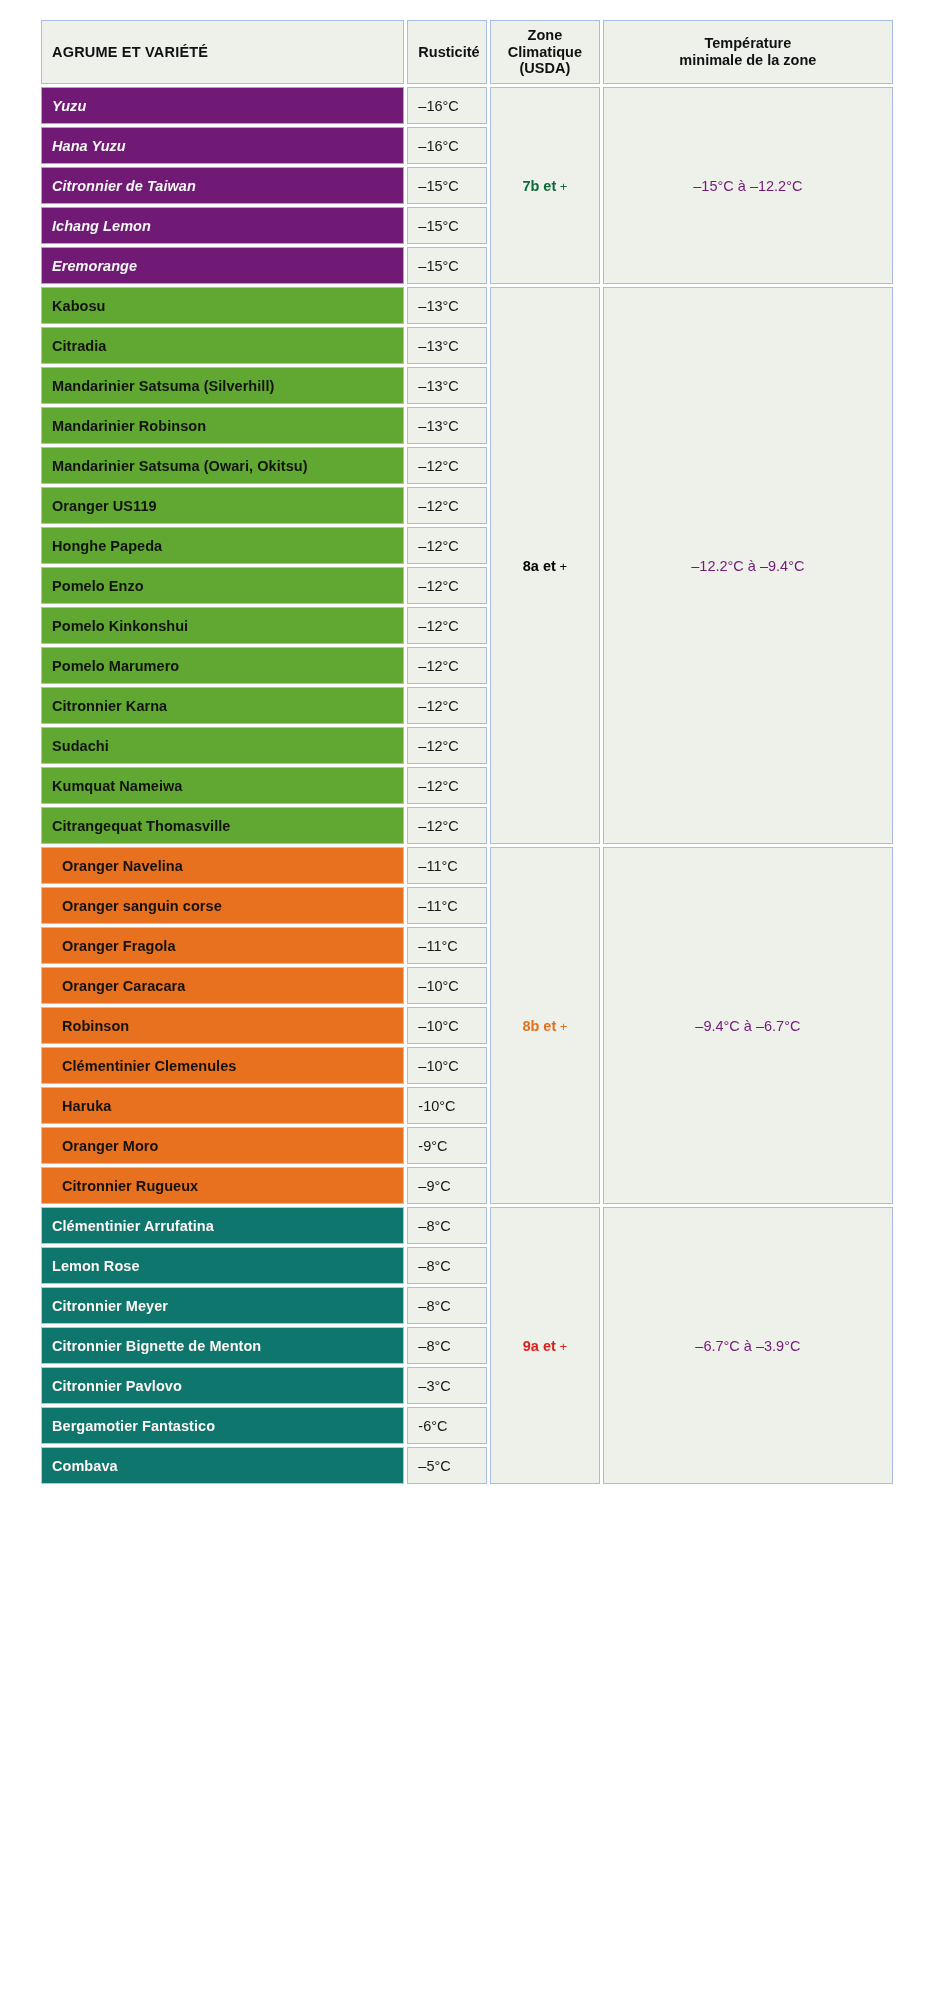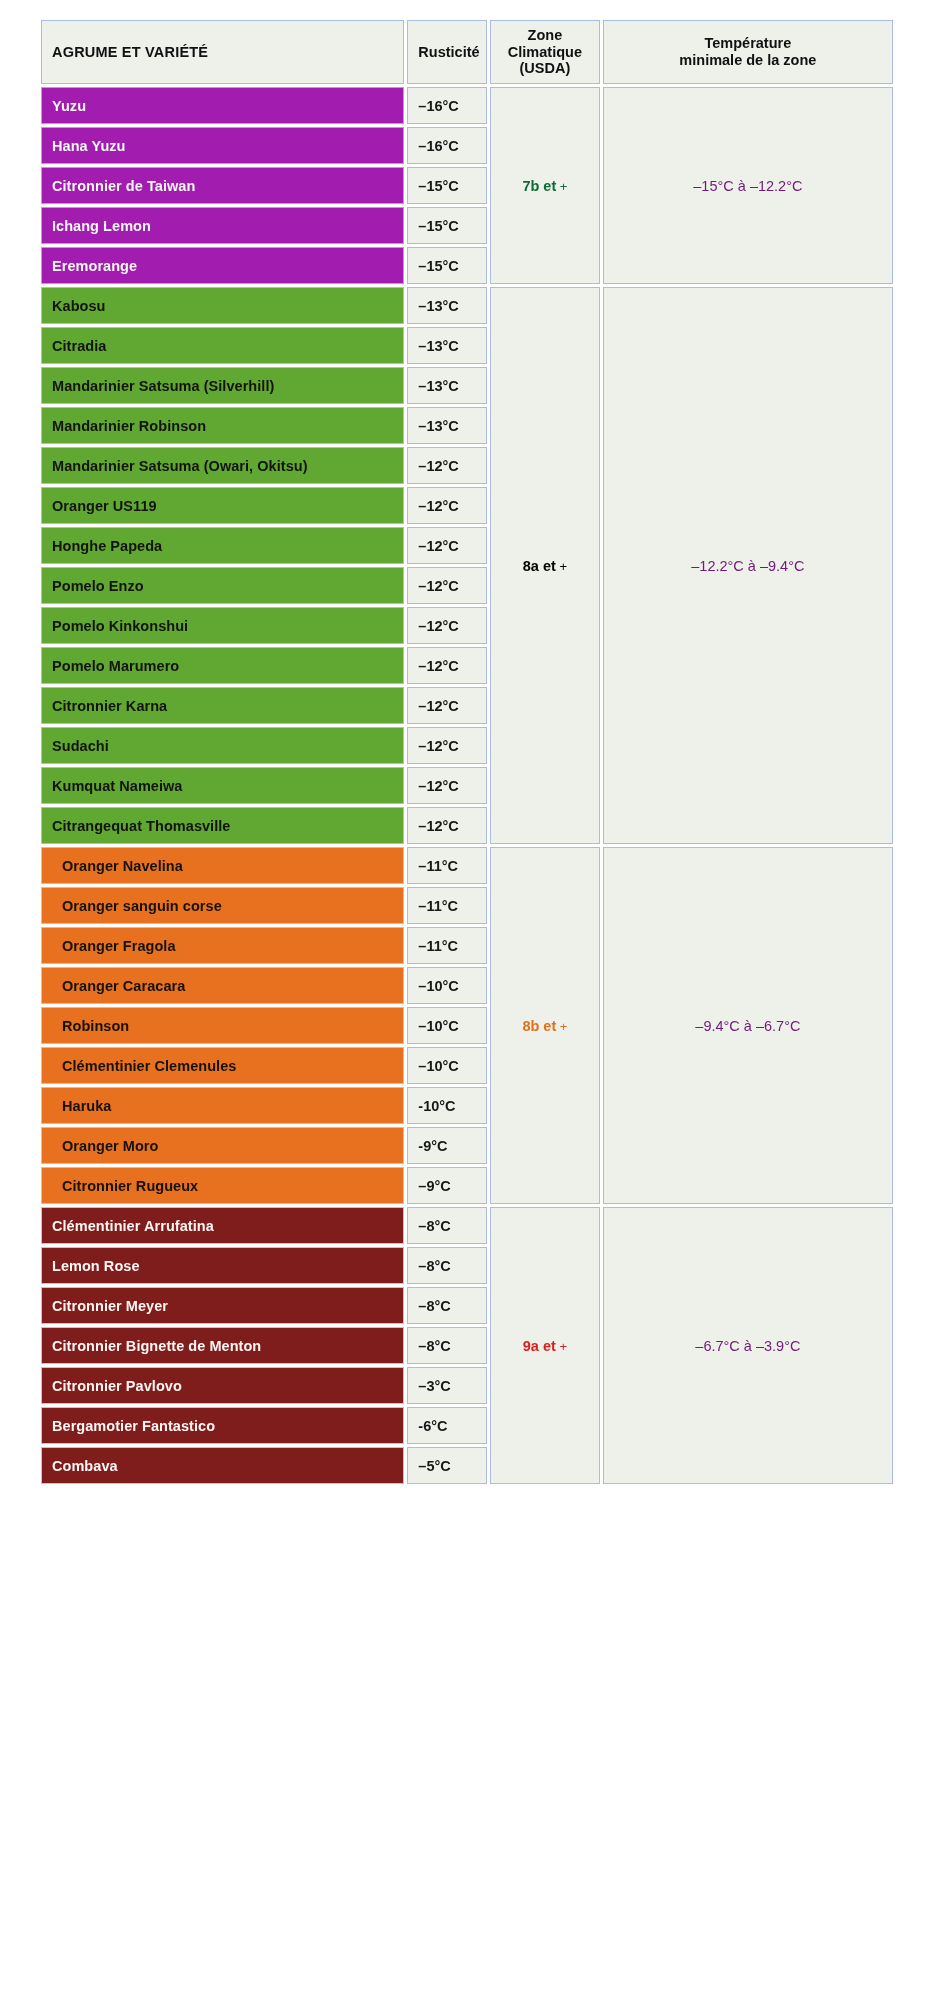--- a/index.html
+++ b/index.html
@@ -63,31 +63,31 @@
   }
 
   
   td.name {
     height: 37px;
     font-weight: bold;
     font-size: 14.5px;
     text-align: left;
     letter-spacing: 0.05px;
   }
-  td.name.g7  { background: #a21caf; color: #f2f7f3; border-color: #8fb0e0; }
+  td.name.g7  { background: #701a75; color: #f2f7f3; border-color: #8fb0e0; font-style: italic; }
   td.name.g8a { background: #61a832; color: #14140f; border-color: #a9bce8; margin-left: 24px; }
   td.name.g8b { background: #e8711f; color: #17120d; border-color: #c3bde0; padding-left: 20px; }
-  td.name.g9a { background: #7f1d1d; color: #fdf6f3; border-color: #c3bde0; }
+  td.name.g9a { background: #0f766e; color: #fdf6f3; border-color: #c3bde0; }
 
   td.rust {
     height: 37px;
     text-align: left;
     font-size: 14.5px;
     color: #181818;
-    font-weight: bold;
+    font-weight: normal;
   }
 
   td.zone {
     text-align: center;
     font-weight: bold;
     font-size: 15px;
   }
   td.zone.z7  { color: #0d6b39; }
   td.zone.z8a { color: #000000; margin-top: 44px; }
   td.zone.z8b { color: #e0711f; }

